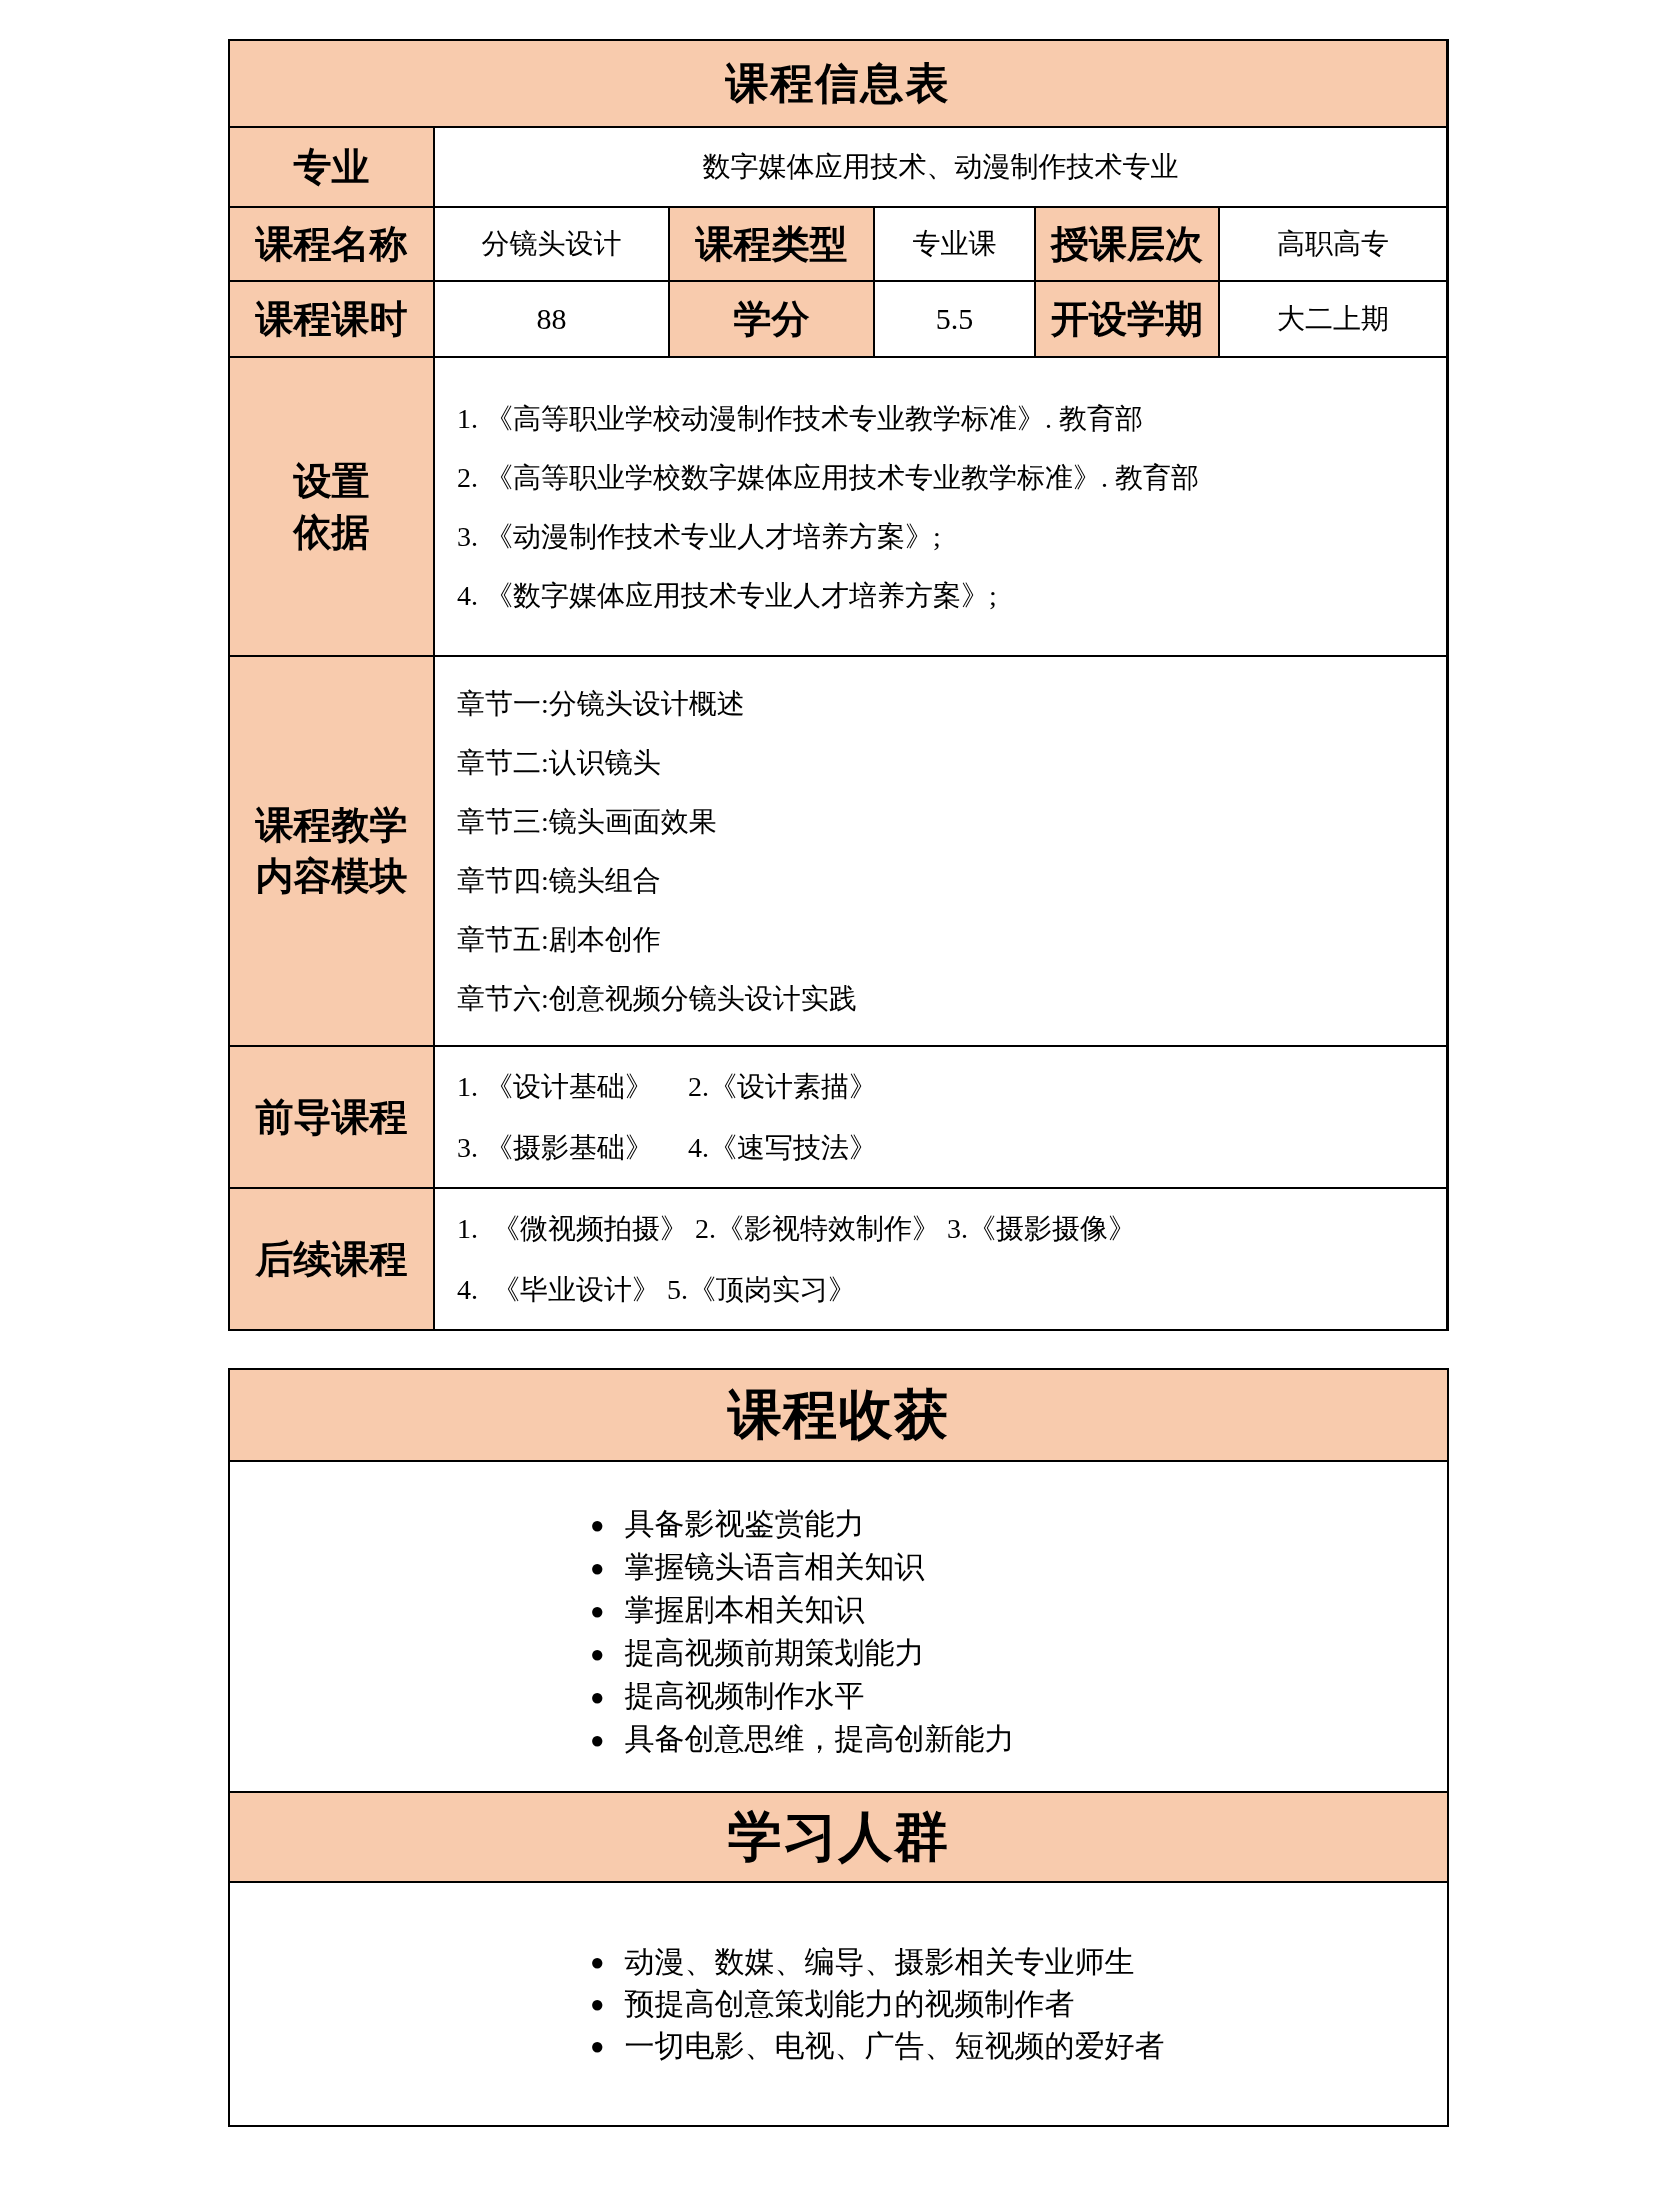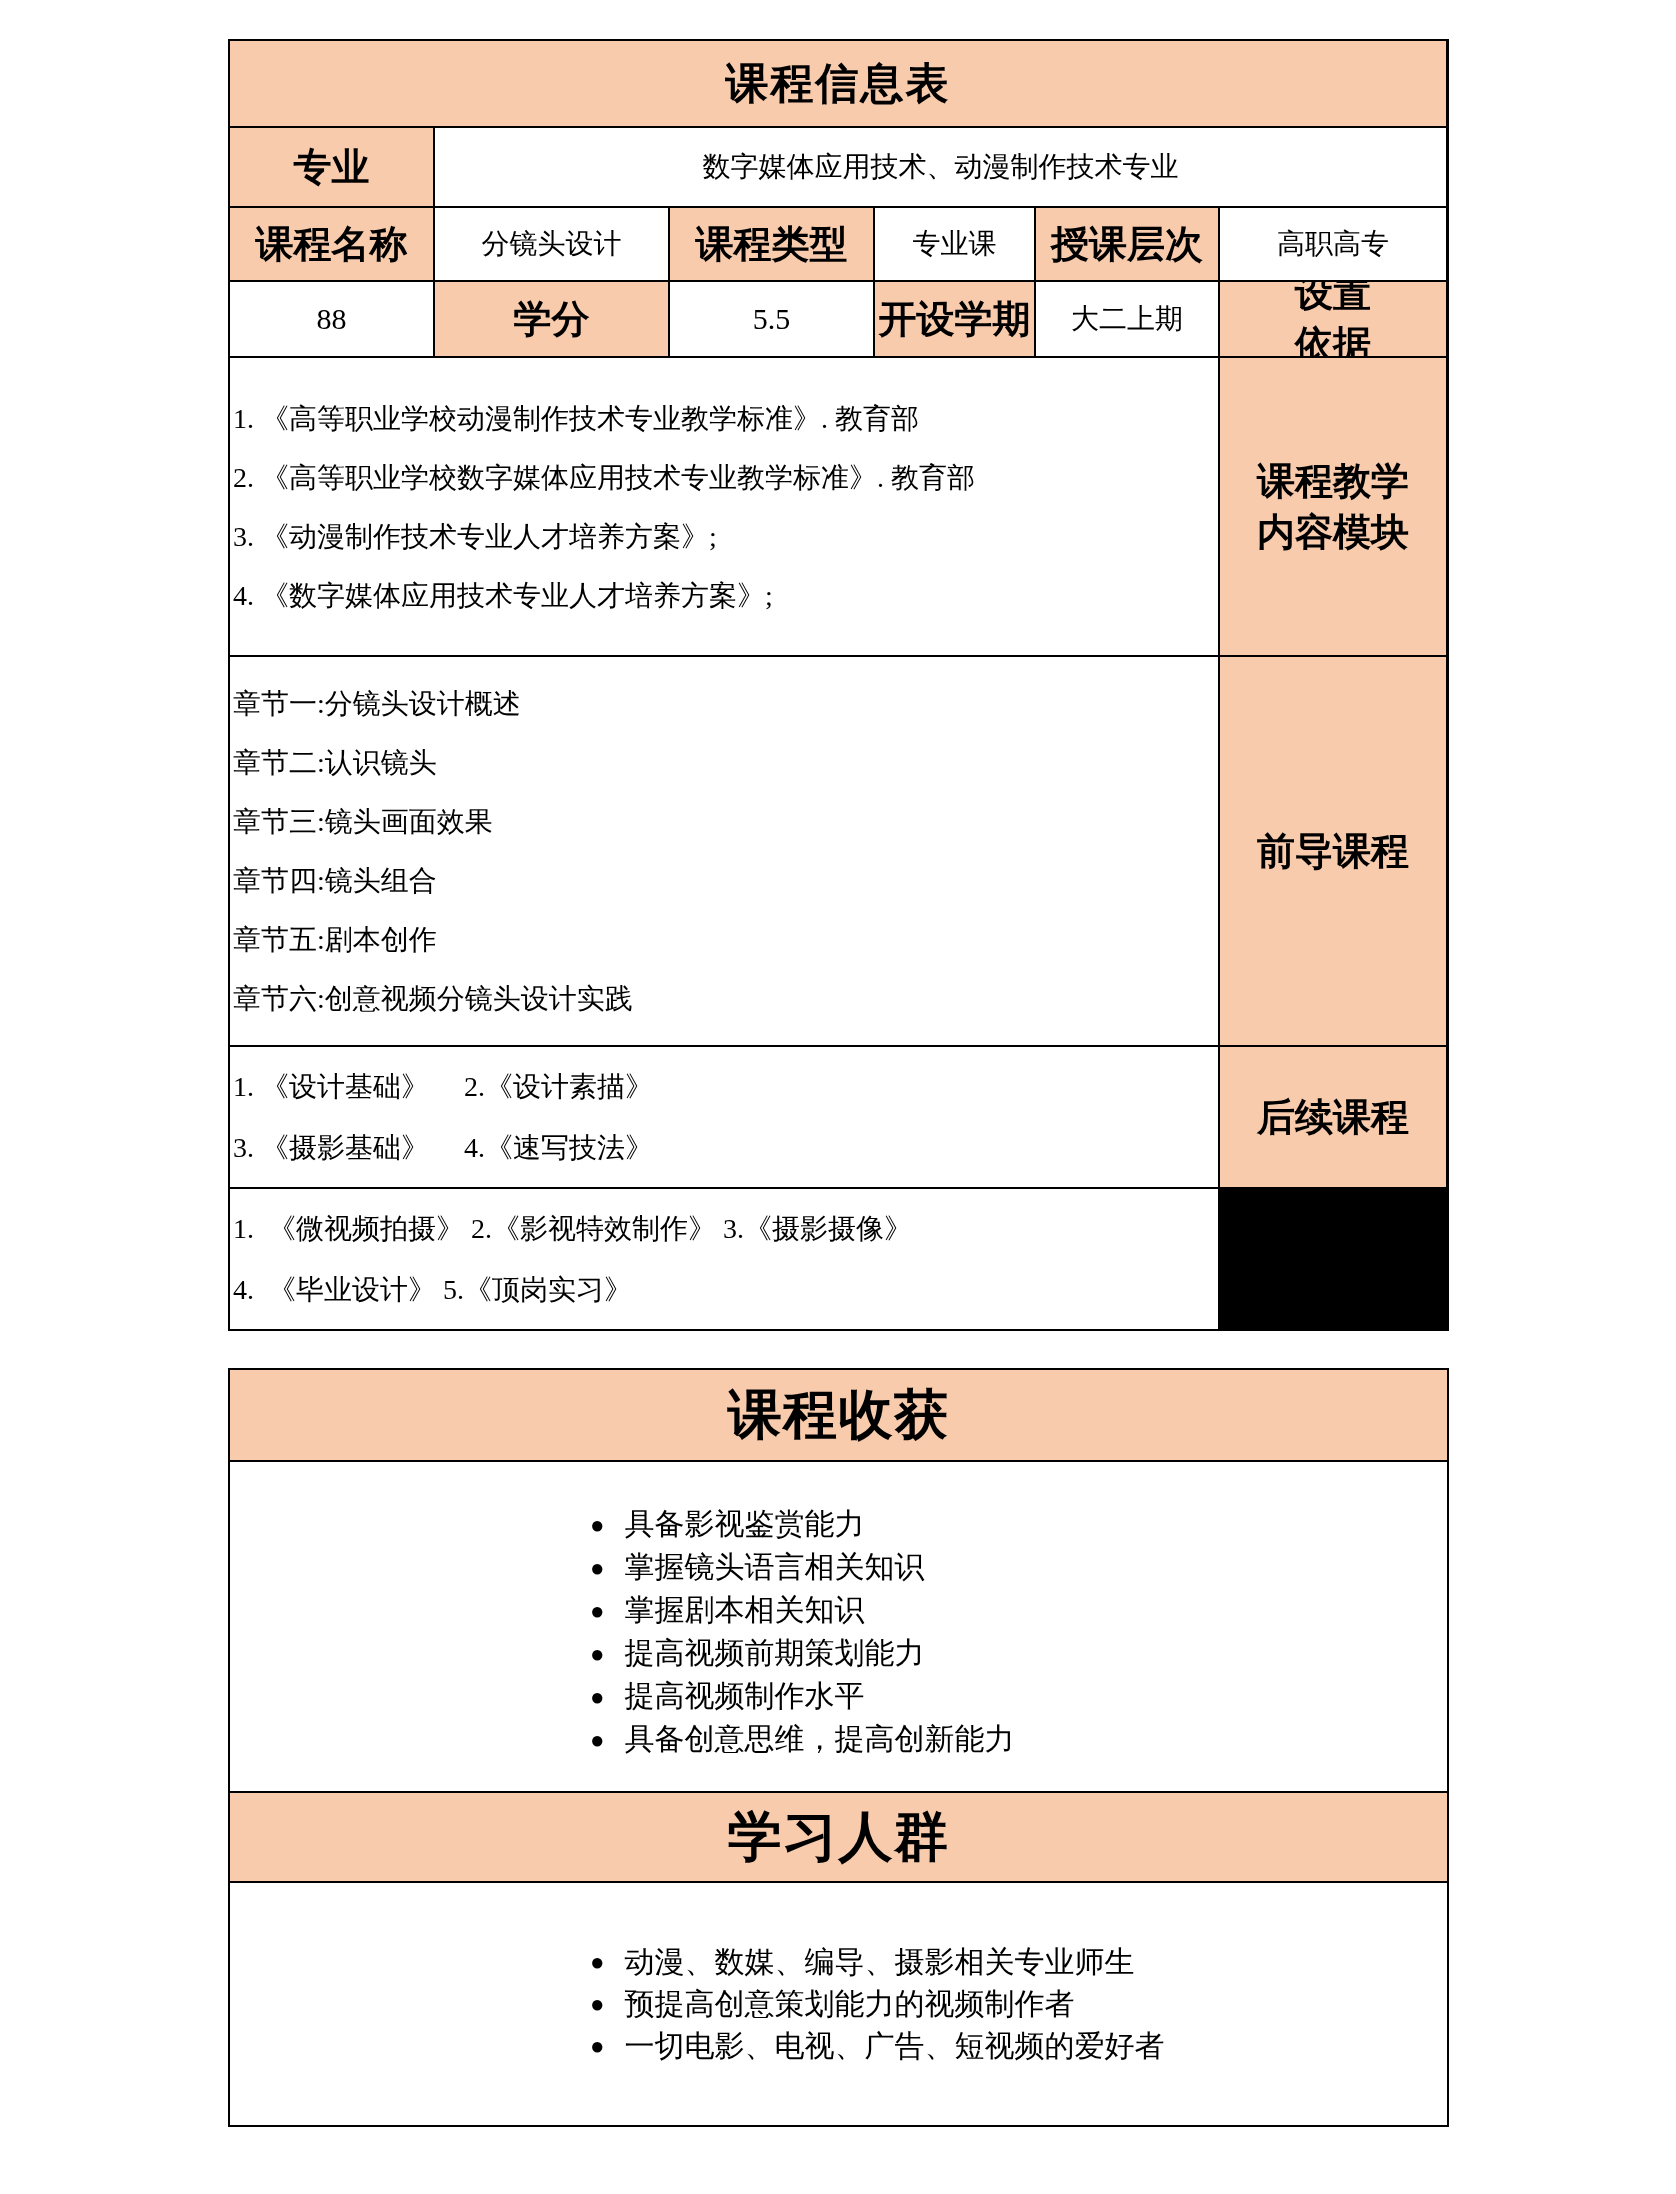--- a/index.html
+++ b/index.html
@@ -58,21 +58,21 @@
     white-space:pre-wrap;
     line-height:51px;
   }
   .val{font-size:28px;}
   .num{font-size:30px;}
   .list-cell{
     flex-direction:column;
     align-items:flex-start;
     justify-content:center;
     text-align:center;
-    padding-left:3px;
+    padding-left:22px;
     padding-right:13.5px;
   }
   .list-line{
     font-size:28px;
     line-height:59px;
     white-space:pre-wrap;
   }
   .mod-line{line-height:59px;}
   .course-line{line-height:61px;}
   
@@ -117,20 +117,21 @@
     <div class="cell lbl">专业</div>
     <div class="cell val span5">数字媒体应用技术、动漫制作技术专业</div>
 
     <div class="cell lbl">课程名称</div>
     <div class="cell val">分镜头设计</div>
     <div class="cell lbl">课程类型</div>
     <div class="cell val">专业课</div>
     <div class="cell lbl">授课层次</div>
     <div class="cell val">高职高专</div>
 
+    <div class="cell lbl">课程课时</div>
     <div class="cell val num">88</div>
     <div class="cell lbl">学分</div>
     <div class="cell val num">5.5</div>
     <div class="cell lbl">开设学期</div>
     <div class="cell val">大二上期</div>
 
     <div class="cell lbl">设置
 依据</div>
     <div class="cell span5 list-cell">
       <div class="list-line">1. 《高等职业学校动漫制作技术专业教学标准》. 教育部</div>

